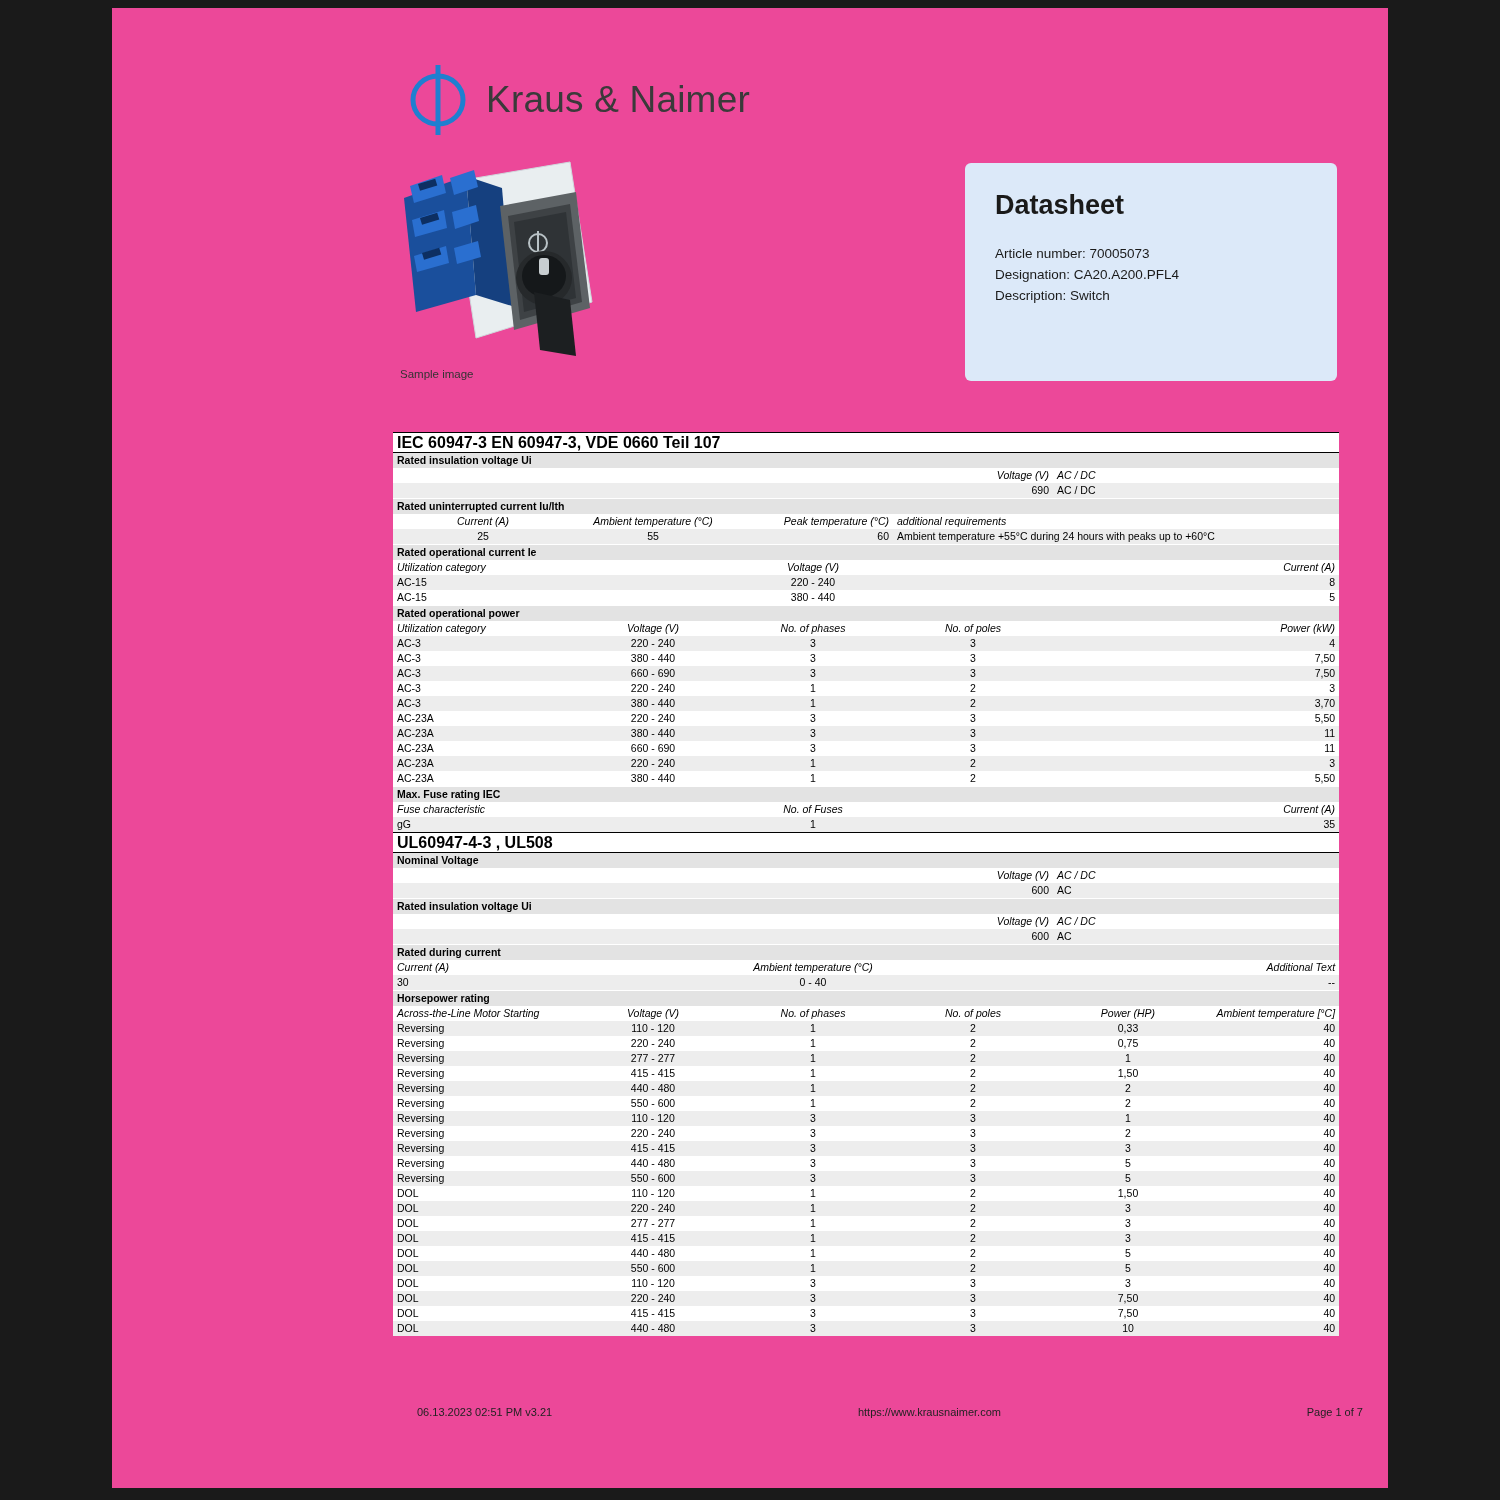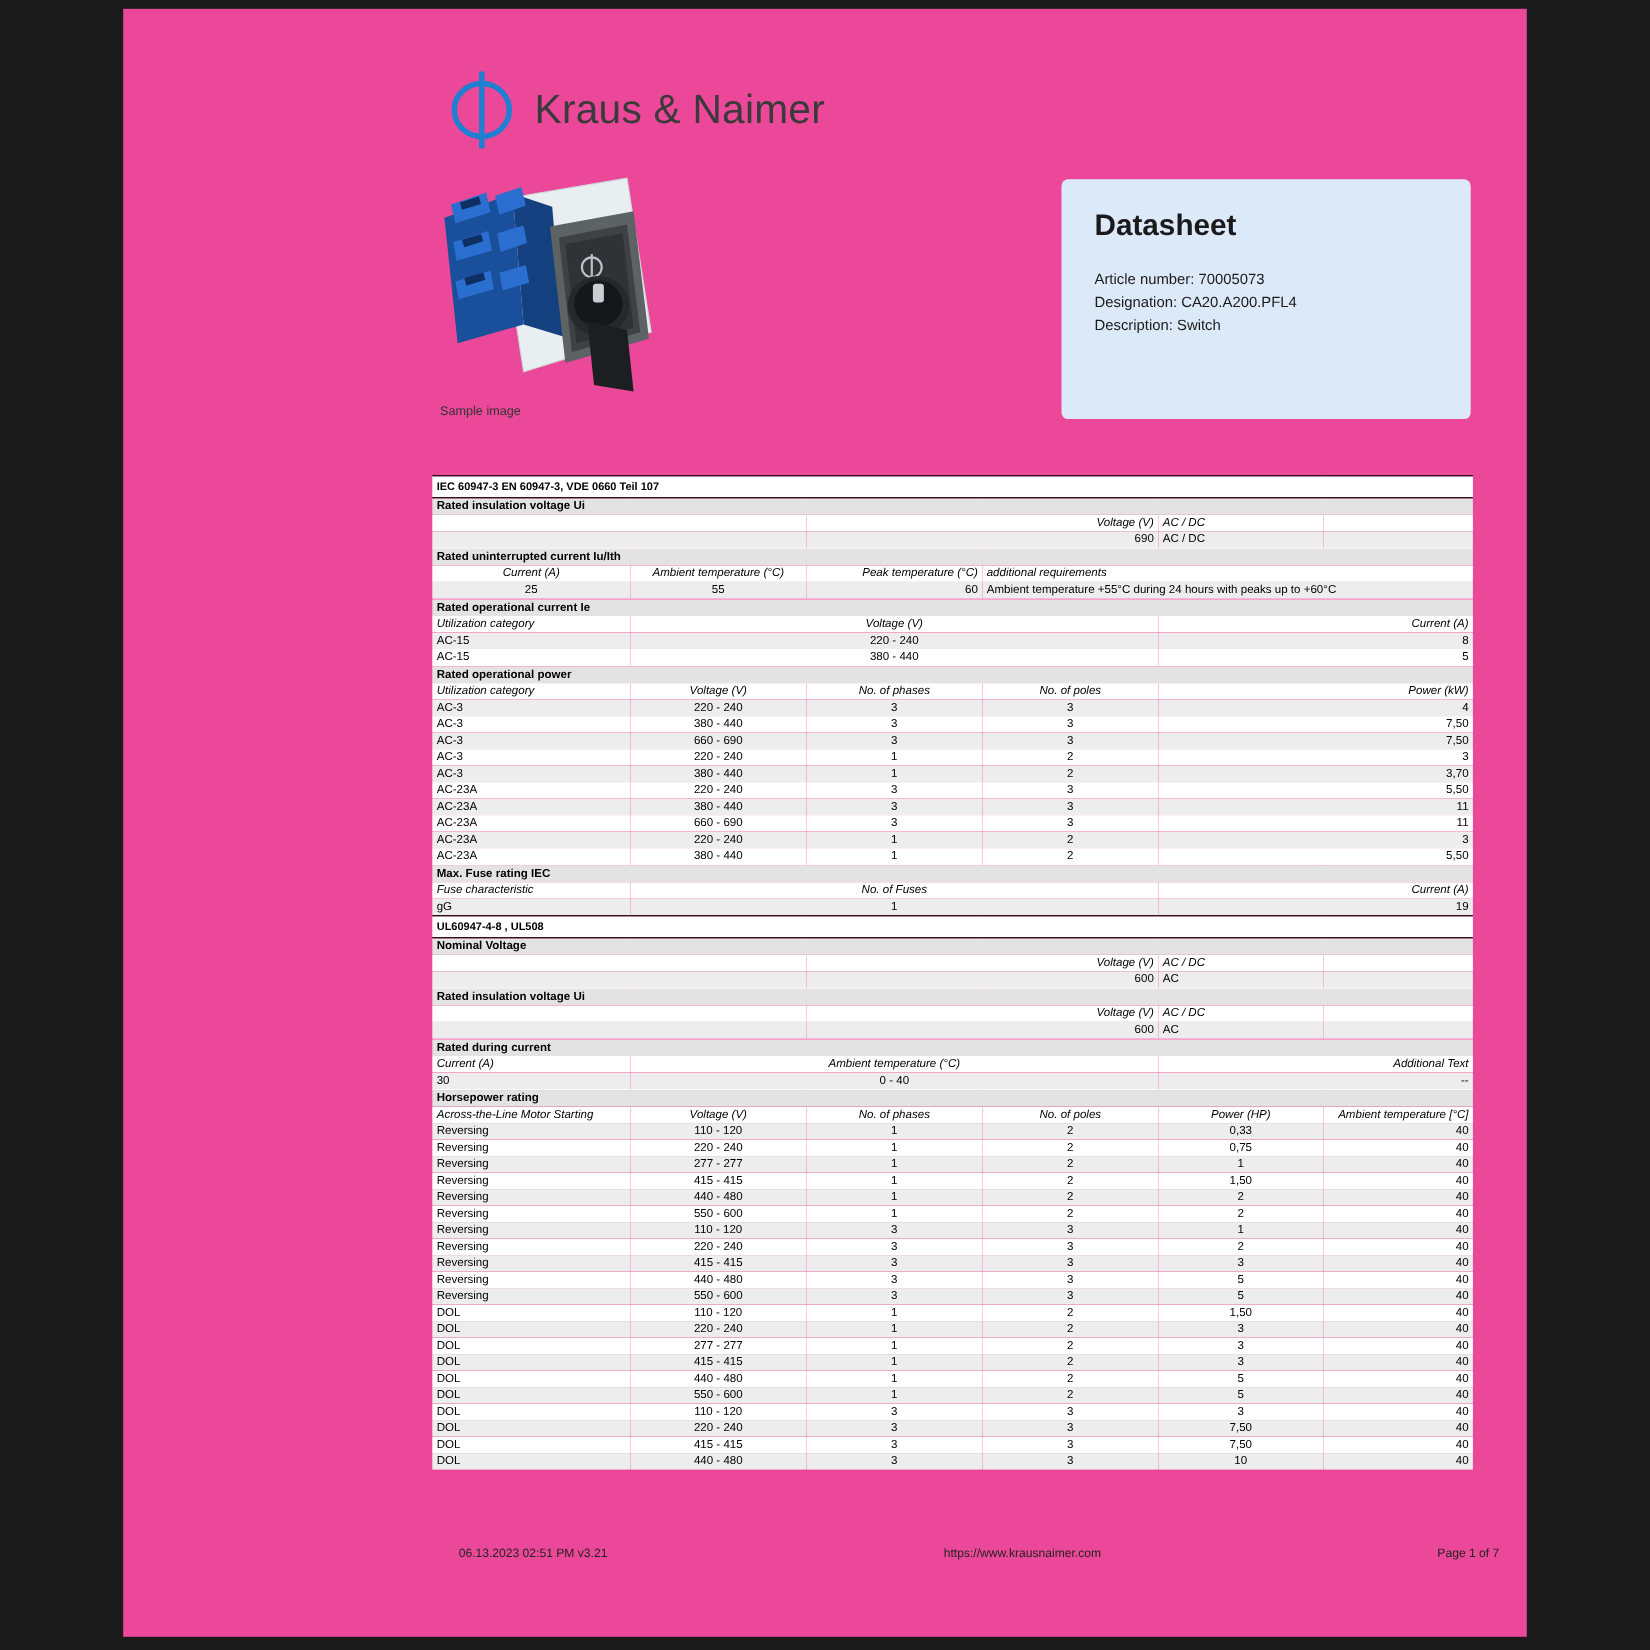--- a/index.html
+++ b/index.html
@@ -95,21 +95,21 @@
   .sheet td {
     padding: 1px 4px;
     vertical-align: top;
     line-height: 13px;
     height: 13px;
     overflow: hidden;
     white-space: nowrap;
   }
   tr.section-major td {
     font-weight: bold;
-    font-size: 10px;
+    font-size: 16px;
     border-top: 1.6px solid #000;
     border-bottom: 1px solid #000;
     padding-top: 3px;
     padding-bottom: 3px;
     background: #fff;
   }
   tr.section-minor td {
     font-weight: bold;
     font-size: 10.5px;
     background: #e3e3e3;
@@ -357,24 +357,24 @@
             <td class="l" colspan="6">Max. Fuse rating IEC</td>
           </tr>
           <tr class="colhead">
             <td class="l">Fuse characteristic</td>
             <td class="c" colspan="3">No. of Fuses</td>
             <td class="r" colspan="2">Current (A)</td>
           </tr>
           <tr class="zebra">
             <td class="l">gG</td>
             <td class="c" colspan="3">1</td>
-            <td class="r" colspan="2">19</td>
+            <td class="r" colspan="2">35</td>
           </tr>
           <tr class="section-major">
-            <td class="l" colspan="6">UL60947-4-8 , UL508</td>
+            <td class="l" colspan="6">UL60947-4-3 , UL508</td>
           </tr>
           <tr class="section-minor">
             <td class="l" colspan="6">Nominal Voltage</td>
           </tr>
           <tr class="colhead">
             <td class="l" colspan="2"></td>
             <td class="r" colspan="2">Voltage (V)</td>
             <td class="l">AC / DC</td>
             <td class="l"></td>
           </tr>

